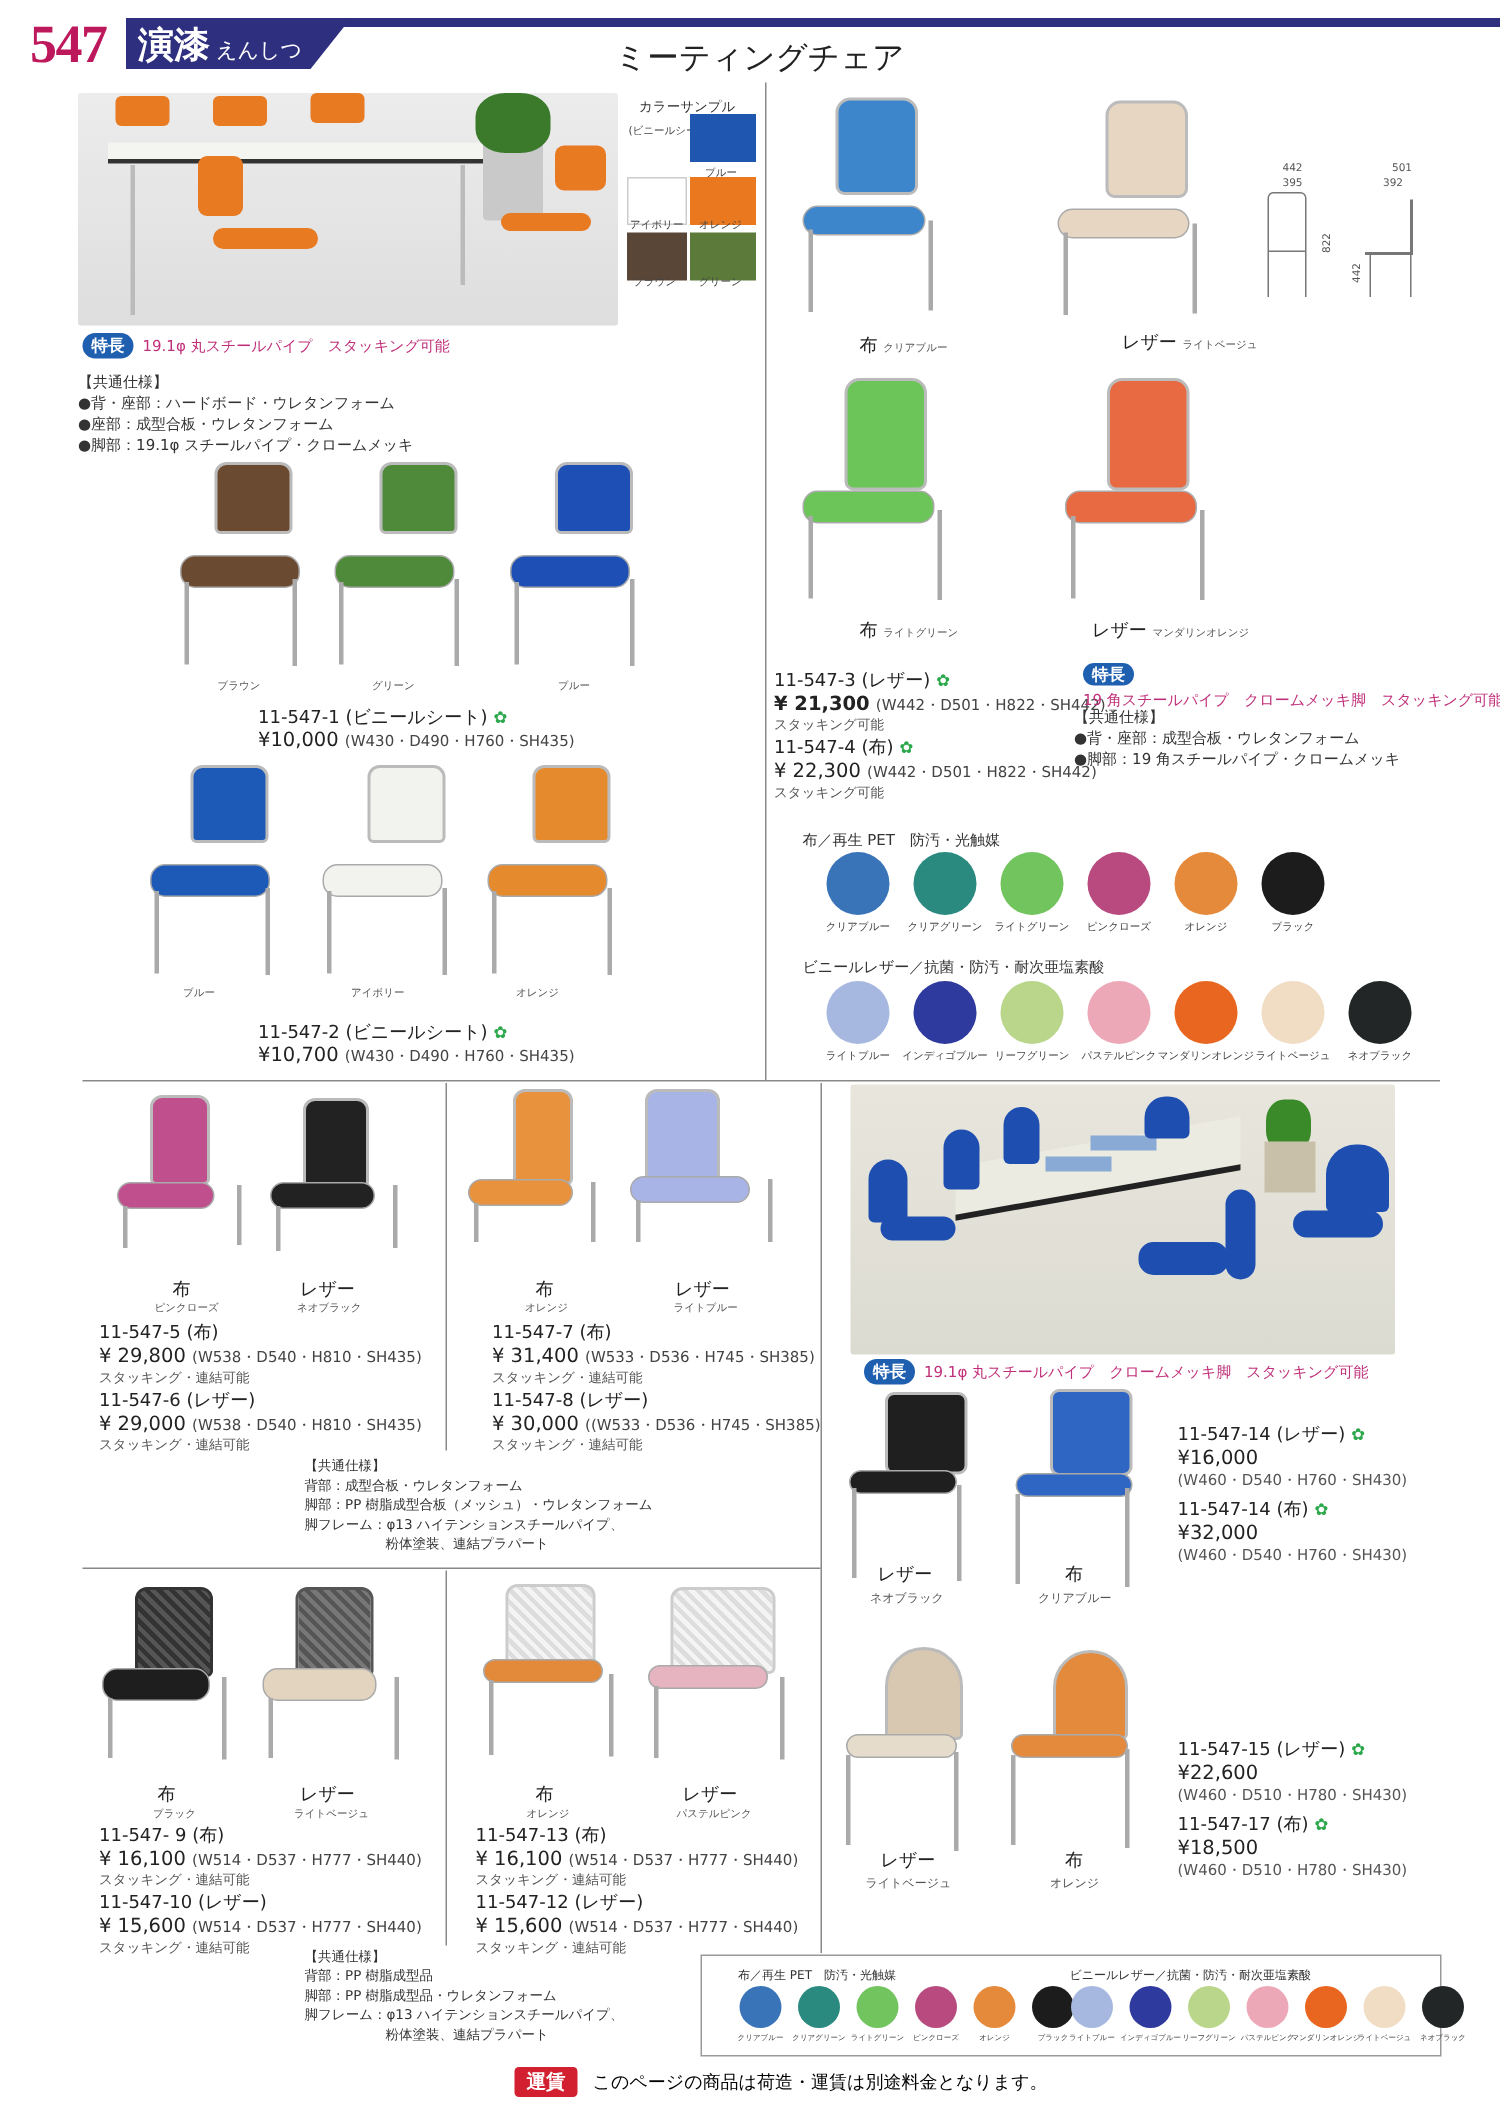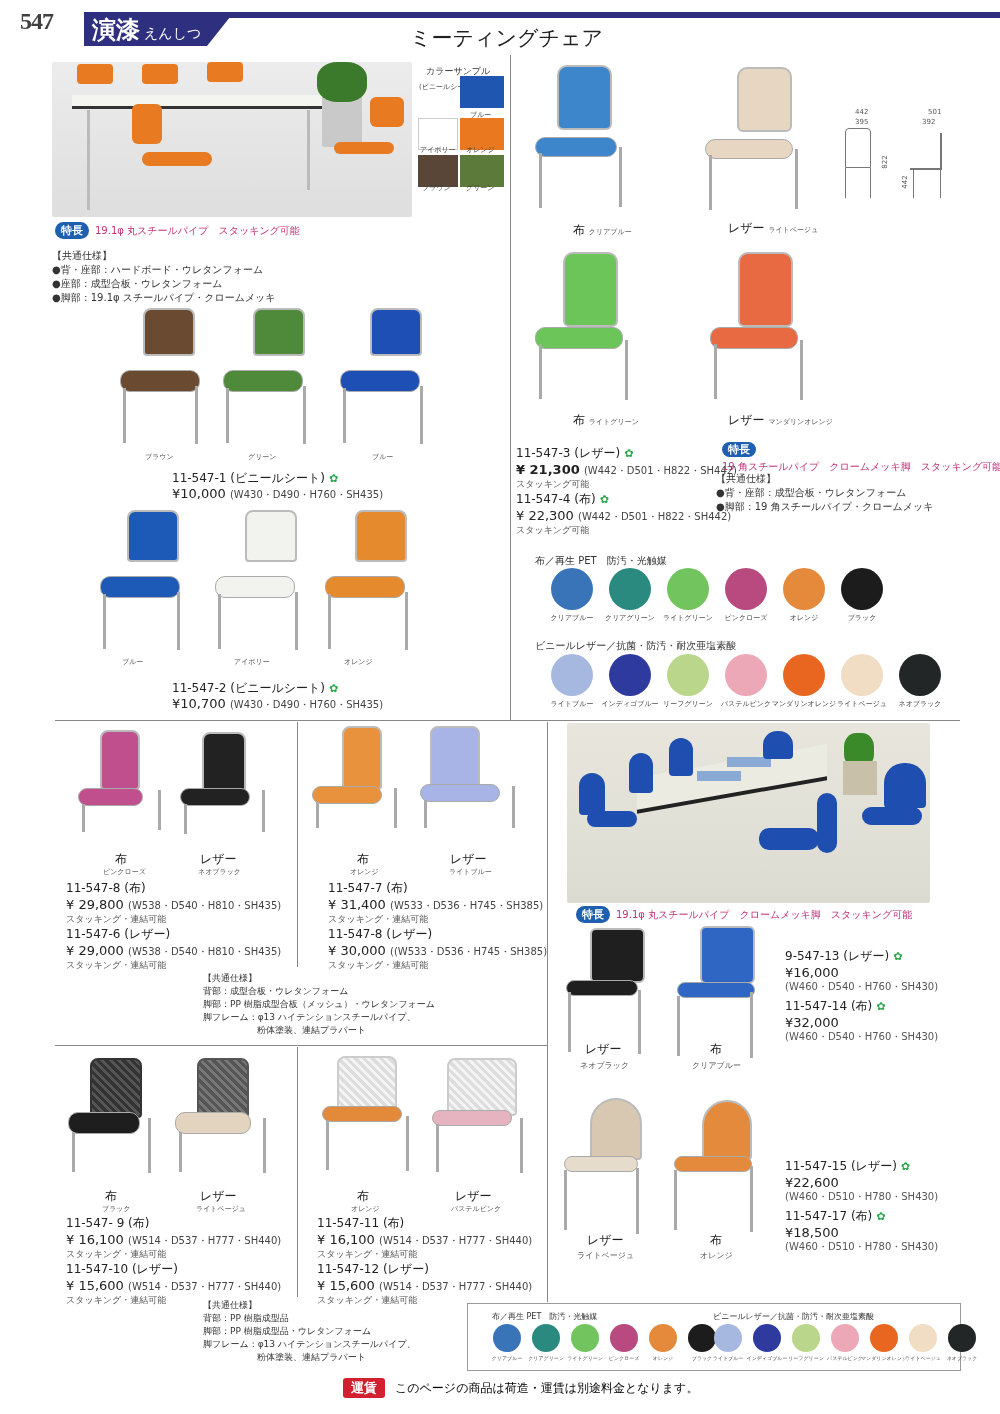--- a/index.html
+++ b/index.html
@@ -1,18 +1,18 @@
 <!DOCTYPE html>
 <html><head>
 <meta charset="utf-8">
 <style>
 *{box-sizing:border-box;margin:0;padding:0}
 body{width:1000px;height:1414px;background:#fff;font-family:"DejaVu Sans","Liberation Sans",sans-serif;color:#333;position:relative;overflow:hidden}
 .abs{position:absolute}
-.pnum{left:20px;top:8px;font-family:"Liberation Serif","DejaVu Serif",serif;font-size:24px;font-weight:bold;color:#404040;letter-spacing:-1px}
+.pnum{left:20px;top:8px;font-family:"Liberation Serif","DejaVu Serif",serif;font-size:36px;font-weight:bold;color:#be185d;letter-spacing:-1px}
 .band{left:84px;top:10px;width:916px;height:36px}
 .band .dark{position:absolute;left:0;top:2px;width:150px;height:34px;background:#2e2f7f;clip-path:polygon(0 0,100% 0,82% 100%,0 100%)}
 .band .line{position:absolute;left:0;top:2px;width:916px;height:6px;background:#2e2f7f}
 .band .t{position:absolute;left:8px;top:4px;color:#fff;font-family:"DejaVu Serif",serif;font-size:24px;font-weight:bold}
 .band .t small{font-size:14px;font-weight:normal;margin-left:4px}
 .cat{left:410px;top:24px;font-size:21px;color:#222;font-family:"DejaVu Serif",serif}
 .vline{background:#888;width:1px}
 .hline{background:#888;height:1px}
 .photo{border-radius:2px}
 .feat{display:flex;align-items:center;gap:6px;font-size:10px;color:#c0307a;white-space:nowrap}
@@ -151,21 +151,21 @@
   <div class="leg" style="left:4px;top:88px;height:55px"></div>
     <div class="leg" style="left:84px;top:82px;height:60px"></div>
 </div>
 <div class="chair" style="left:705px;top:67px;width:100px;height:150px">
   <div class="back" style="left:32px;top:0;width:55px;height:65px;background:#e6d6c2;border-radius:10px 10px 6px 6px"></div>
   <div class="seat" style="left:0;top:72px;width:88px;height:20px;background:#e6d6c2"></div>
   <div class="leg" style="left:4px;top:88px;height:55px"></div>
     <div class="leg" style="left:90px;top:82px;height:60px"></div>
 </div>
 <div class="abs lbl" style="left:573px;top:222px"><span>布</span> <span class="sub">クリアブルー</span></div>
-<div class="abs lbl" style="left:728px;top:220px"><span>レザー</span> <span class="sub">ライトベージュ</span></div>
+<div class="abs lbl" style="left:748px;top:220px"><span>レザー</span> <span class="sub">ライトベージュ</span></div>
 
 <div class="abs" style="left:840px;top:108px;width:120px;height:90px">
   <div class="abs sub" style="left:15px;top:0">442</div>
   <div class="abs sub" style="left:15px;top:10px">395</div>
   <div class="abs" style="left:5px;top:20px;width:26px;height:40px;border:1px solid #777;border-radius:4px 4px 0 0"></div>
   <div class="abs" style="left:5px;top:60px;width:1px;height:30px;background:#777"></div>
   <div class="abs" style="left:30px;top:60px;width:1px;height:30px;background:#777"></div>
   <div class="abs sub" style="left:38px;top:50px;transform:rotate(-90deg)">822</div>
   <div class="abs sub" style="left:58px;top:70px;transform:rotate(-90deg)">442</div>
   <div class="abs sub" style="left:88px;top:0">501</div>
@@ -278,21 +278,21 @@
   <div class="back" style="left:22px;top:0;width:44px;height:60px;background:#222"></div>
   <div class="seat" style="left:0;top:56px;width:70px;height:18px;background:#222"></div>
   <div class="leg" style="left:4px;top:72px;height:30px"></div>
     <div class="leg" style="left:82px;top:58px;height:42px"></div>
 </div>
 <div class="abs lbl" style="left:115px;top:851px">布</div>
 <div class="abs sub" style="left:103px;top:867px">ピンクローズ</div>
 <div class="abs lbl" style="left:200px;top:851px">レザー</div>
 <div class="abs sub" style="left:198px;top:867px">ネオブラック</div>
 <div class="abs" style="left:66px;top:880px">
-  <div class="prodcode">11-547-8 (布)</div>
+  <div class="prodcode">11-547-5 (布)</div>
   <div class="price"><b style="font-weight:normal">¥ 29,800</b> <span>(W538・D540・H810・SH435)</span></div>
   <div class="note">スタッキング・連結可能</div>
   <div class="prodcode">11-547-6 (レザー)</div>
   <div class="price"><b style="font-weight:normal">¥ 29,000</b> <span>(W538・D540・H810・SH435)</span></div>
   <div class="note">スタッキング・連結可能</div>
 </div>
 
 <div class="chair" style="left:312px;top:726px;width:90px;height:110px">
   <div class="back" style="left:30px;top:0;width:40px;height:64px;background:#e8923e"></div>
   <div class="seat" style="left:0;top:60px;width:70px;height:18px;background:#e8923e"></div>
@@ -360,21 +360,21 @@
   <div class="back" style="left:15px;top:0;width:70px;height:58px;background:repeating-linear-gradient(45deg,#ddd 0 3px,#f4f4f4 3px 6px);border-color:#ccc"></div>
   <div class="seat" style="left:0;top:52px;width:80px;height:16px;background:#e6b4c0"></div>
   <div class="leg" style="left:4px;top:66px;height:48px"></div>
     <div class="leg" style="left:88px;top:60px;height:55px"></div>
 </div>
 <div class="abs lbl" style="left:357px;top:1188px">布</div>
 <div class="abs sub" style="left:351px;top:1204px">オレンジ</div>
 <div class="abs lbl" style="left:455px;top:1188px">レザー</div>
 <div class="abs sub" style="left:451px;top:1204px">パステルピンク</div>
 <div class="abs" style="left:317px;top:1215px">
-  <div class="prodcode">11-547-11 (布)</div>
+  <div class="prodcode">11-547-13 (布)</div>
   <div class="price"><b style="font-weight:normal">¥ 16,100</b> <span>(W514・D537・H777・SH440)</span></div>
   <div class="note">スタッキング・連結可能</div>
   <div class="prodcode">11-547-12 (レザー)</div>
   <div class="price"><b style="font-weight:normal">¥ 15,600</b> <span>(W514・D537・H777・SH440)</span></div>
   <div class="note">スタッキング・連結可能</div>
 </div>
 <div class="abs specs" style="left:203px;top:1299px;font-size:9px;line-height:13px">
   <div>【共通仕様】</div>
   <div>背部：PP 樹脂成型品</div>
   <div>脚部：PP 樹脂成型品・ウレタンフォーム</div>
@@ -414,21 +414,21 @@
   <div class="seat" style="left:2px;top:56px;width:78px;height:16px;background:#2f66c4"></div>
   <div class="leg" style="left:2px;top:70px;height:60px"></div>
     <div class="leg" style="left:75px;top:66px;height:66px"></div>
 </div>
 <div class="abs lbl" style="left:585px;top:1041px">レザー</div>
 <div class="abs sub" style="left:580px;top:1060px;font-size:8px">ネオブラック</div>
 <div class="abs lbl" style="left:710px;top:1041px">布</div>
 <div class="abs sub" style="left:692px;top:1060px;font-size:8px">クリアブルー</div>
 
 <div class="abs" style="left:785px;top:948px">
-  <div class="prodcode"><span>9-547-13 (レザー)</span><span class="clover">✿</span></div>
+  <div class="prodcode"><span>11-547-14 (レザー)</span><span class="clover">✿</span></div>
   <div class="price">¥16,000</div>
   <div class="note" style="font-size:10px">(W460・D540・H760・SH430)</div>
   <div class="prodcode" style="margin-top:4px"><span>11-547-14 (布)</span><span class="clover">✿</span></div>
   <div class="price">¥32,000</div>
   <div class="note" style="font-size:10px">(W460・D540・H760・SH430)</div>
 </div>
 
 <div class="chair" style="left:562px;top:1098px;width:90px;height:140px">
   <div class="back" style="left:28px;top:0;width:52px;height:62px;background:#d8c8b2;border-radius:26px 26px 4px 4px"></div>
   <div class="seat" style="left:2px;top:58px;width:74px;height:16px;background:#e6dccc"></div>

